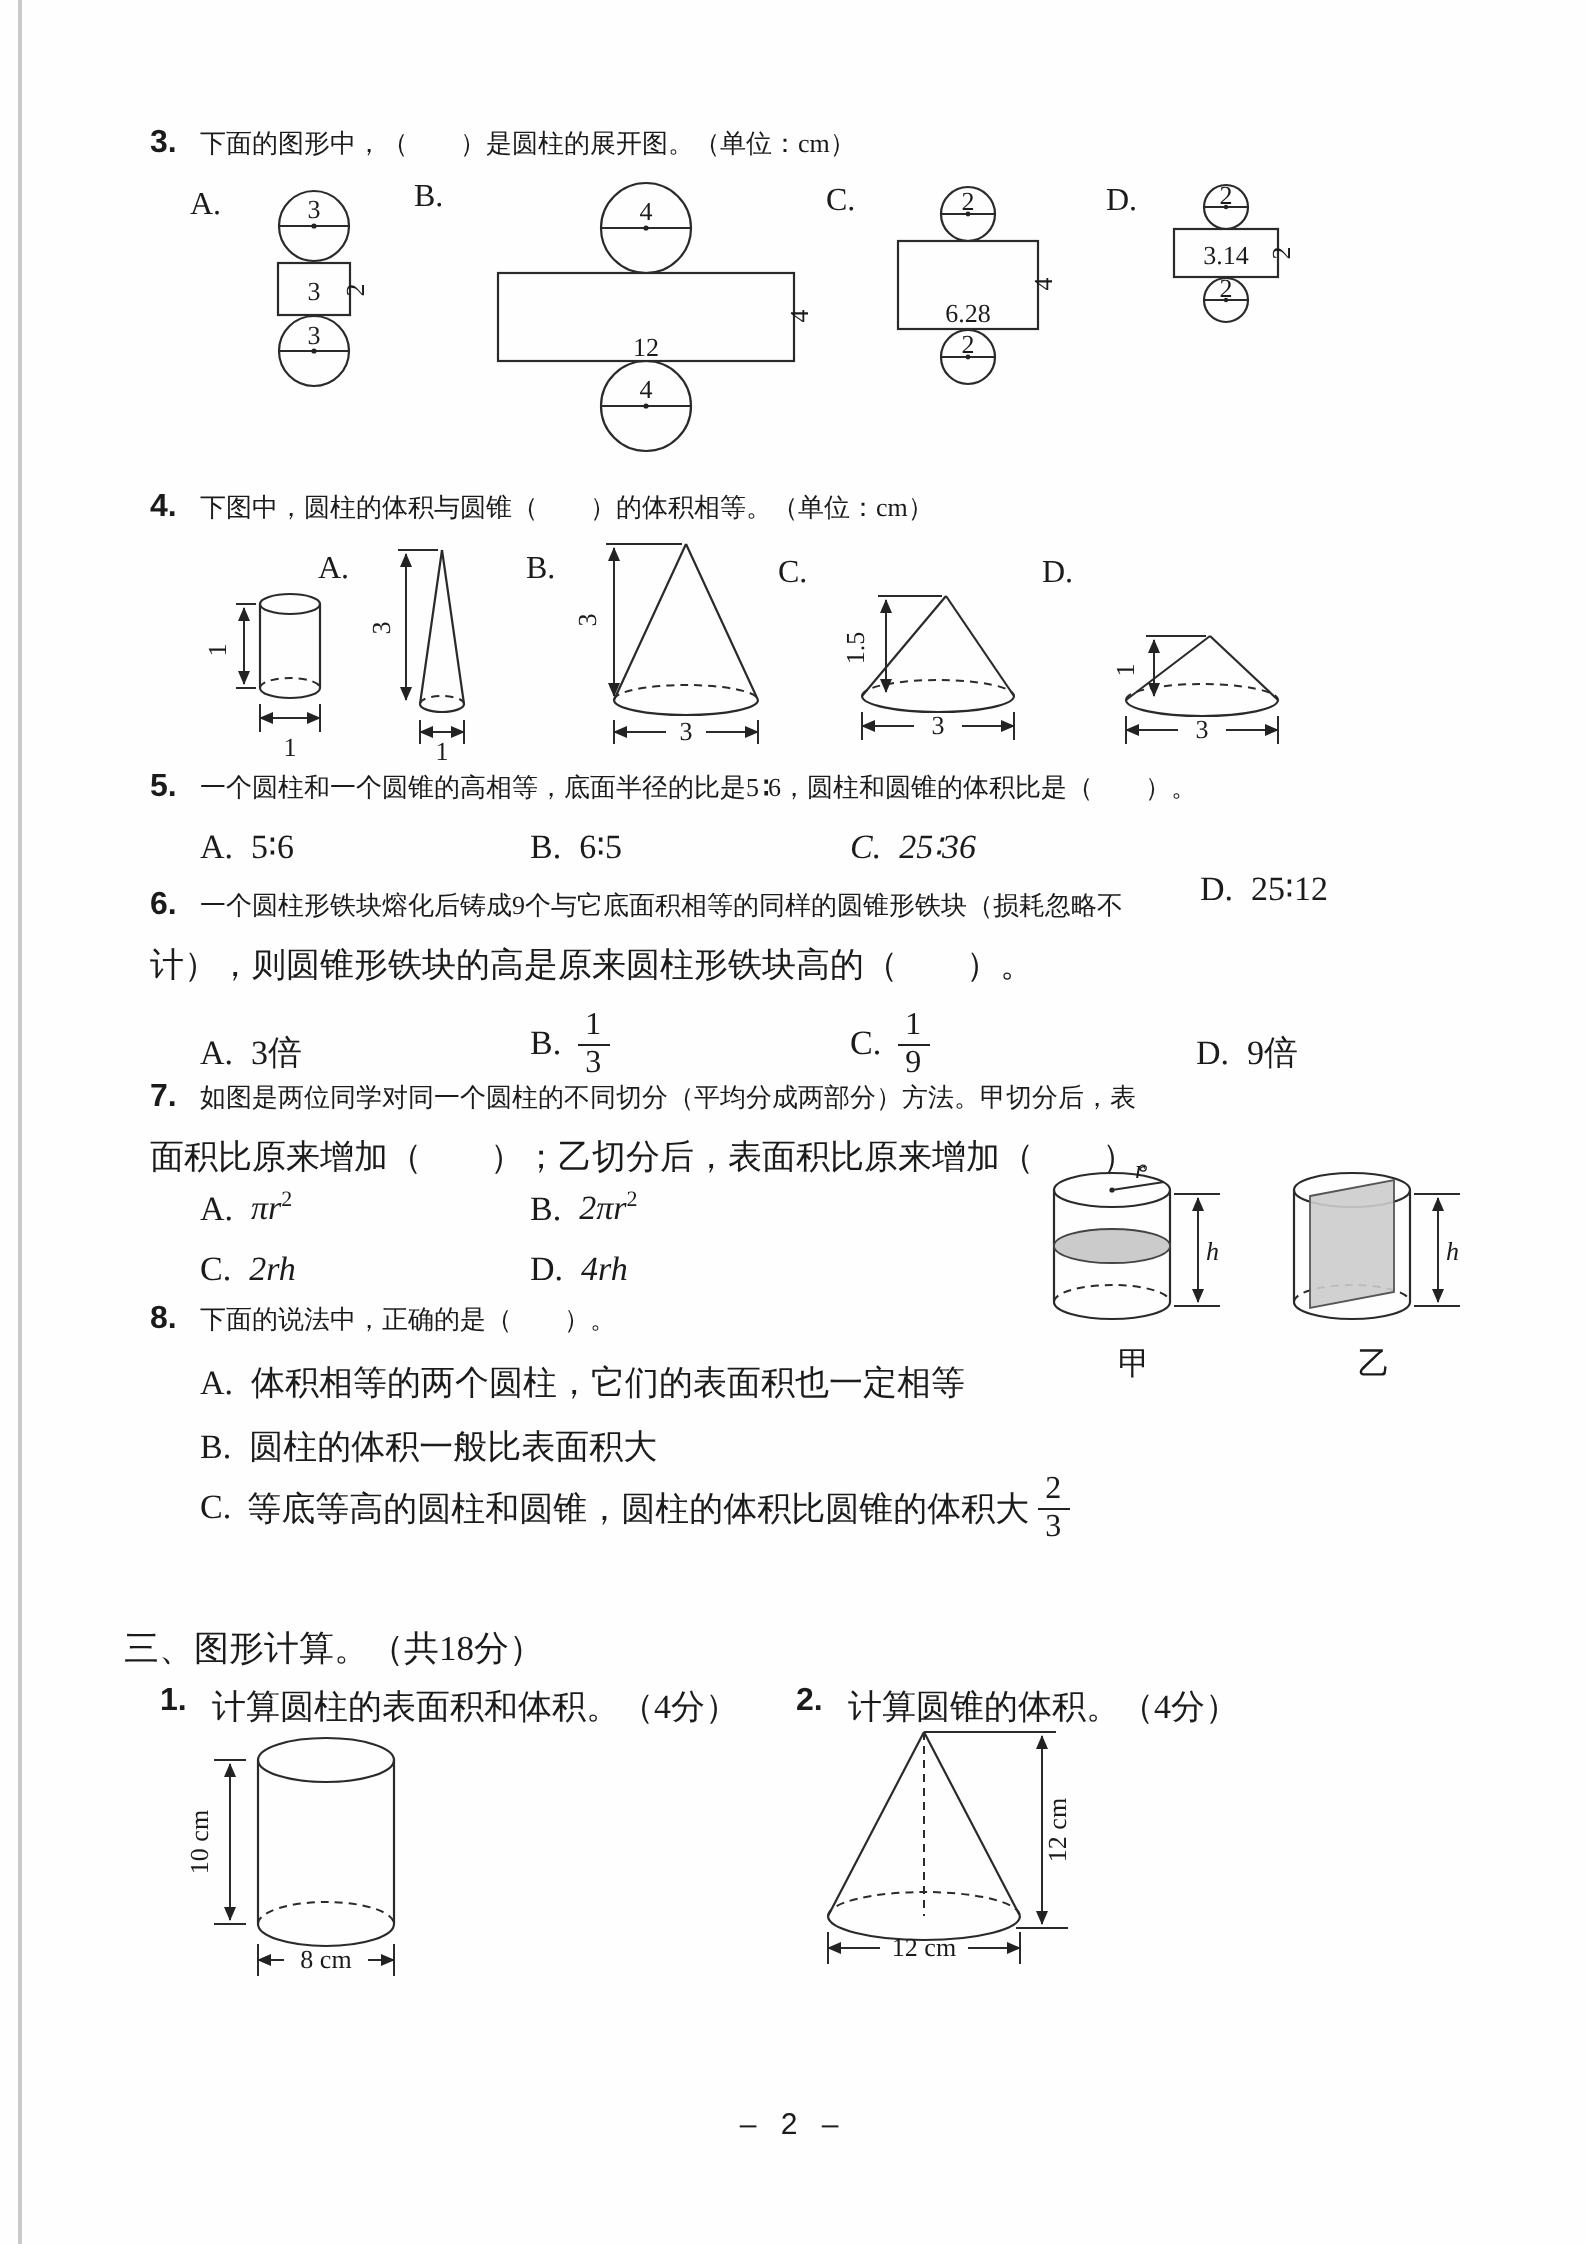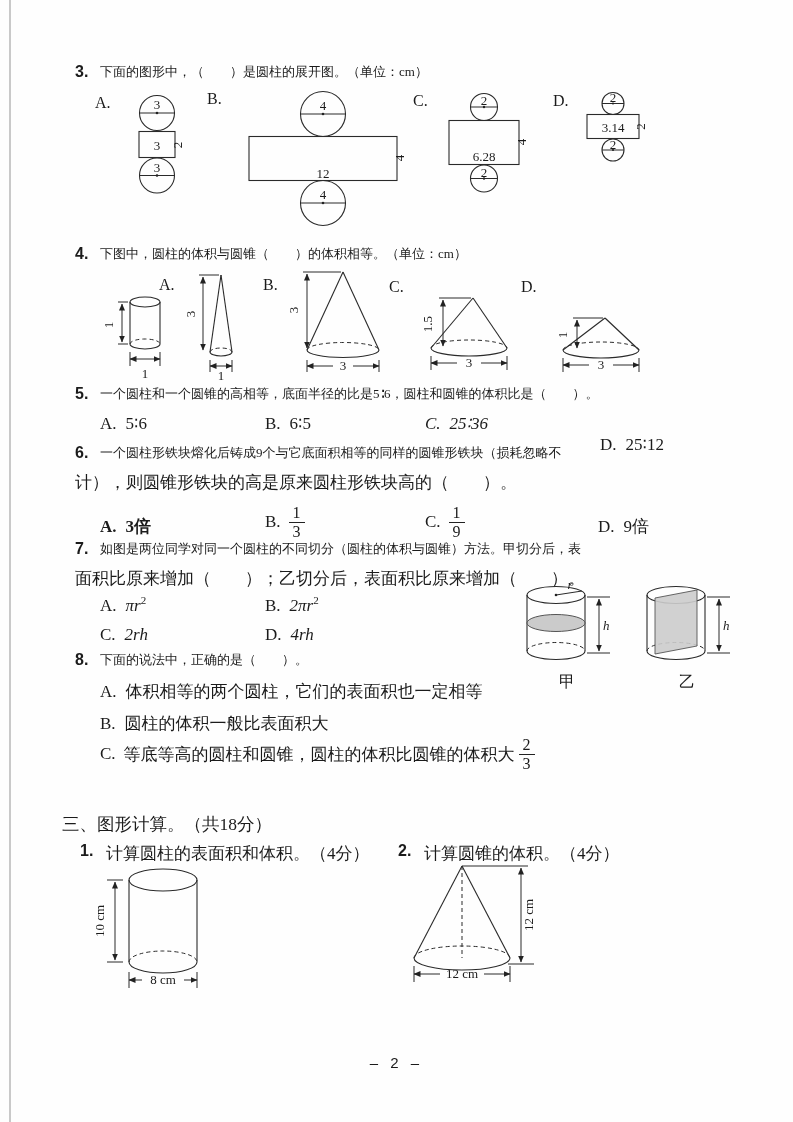--- a/index.html
+++ b/index.html
@@ -231,21 +231,21 @@
     </div>
   </div>
 
   <div class="qblock" style="left:75px;top:438px;">
     <div class="qhead lh30">
       <span class="qnum" style="line-height:30px;">6.</span>
       <span class="qtext">一个圆柱形铁块熔化后铸成9个与它底面积相等的同样的圆锥形铁块（损耗忽略不</span>
     </div>
     <div class="qline2">计），则圆锥形铁块的高是原来圆柱形铁块高的（　　）。</div>
     <div style="position:relative;height:58px;">
-      <span class="opt" style="left:25px;top:17px;font-weight:bold;"><span class="optlabel">A.</span><span>3倍</span></span>
+      <span class="opt" style="left:25px;top:17px;"><span class="optlabel">A.</span><span>3倍</span></span>
       <span class="opt flexopt" style="left:190px;top:6px;">
         <span>B.</span>
         <span class="frac">
             <span class="fn">1</span>
             <span class="fd">3</span>
           </span>
       </span>
       <span class="opt flexopt" style="left:350px;top:6px;">
         <span>C.</span>
         <span class="frac">
@@ -253,21 +253,21 @@
             <span class="fd">9</span>
           </span>
       </span>
       <span class="opt" style="left:523px;top:17px;"><span class="optlabel">D.</span><span>9倍</span></span>
     </div>
   </div>
 
   <div class="qblock" style="left:75px;top:534px;">
     <div class="qhead lh30">
       <span class="qnum" style="line-height:30px;">7.</span>
-      <span class="qtext">如图是两位同学对同一个圆柱的不同切分（圆柱的体积与圆锥）方法。甲切分后，表</span>
+      <span class="qtext">如图是两位同学对同一个圆柱的不同切分（平均分成两部分）方法。甲切分后，表</span>
     </div>
     <div class="qline2">面积比原来增加（　　）；乙切分后，表面积比原来增加（　　）。</div>
     <div style="position:relative;height:62px;">
       <span class="opt" style="left:25px;top:0px;"><span class="optlabel">A.</span><span class="math">πr</span><sup>2</sup></span>
       <span class="opt" style="left:190px;top:0px;"><span class="optlabel">B.</span><span class="math">2πr</span><sup>2</sup></span>
       <span class="opt" style="left:25px;top:31px;"><span class="optlabel">C.</span><span class="math">2rh</span></span>
       <span class="opt" style="left:190px;top:31px;"><span class="optlabel">D.</span><span class="math">4rh</span></span>
     </div>
   </div>
 

